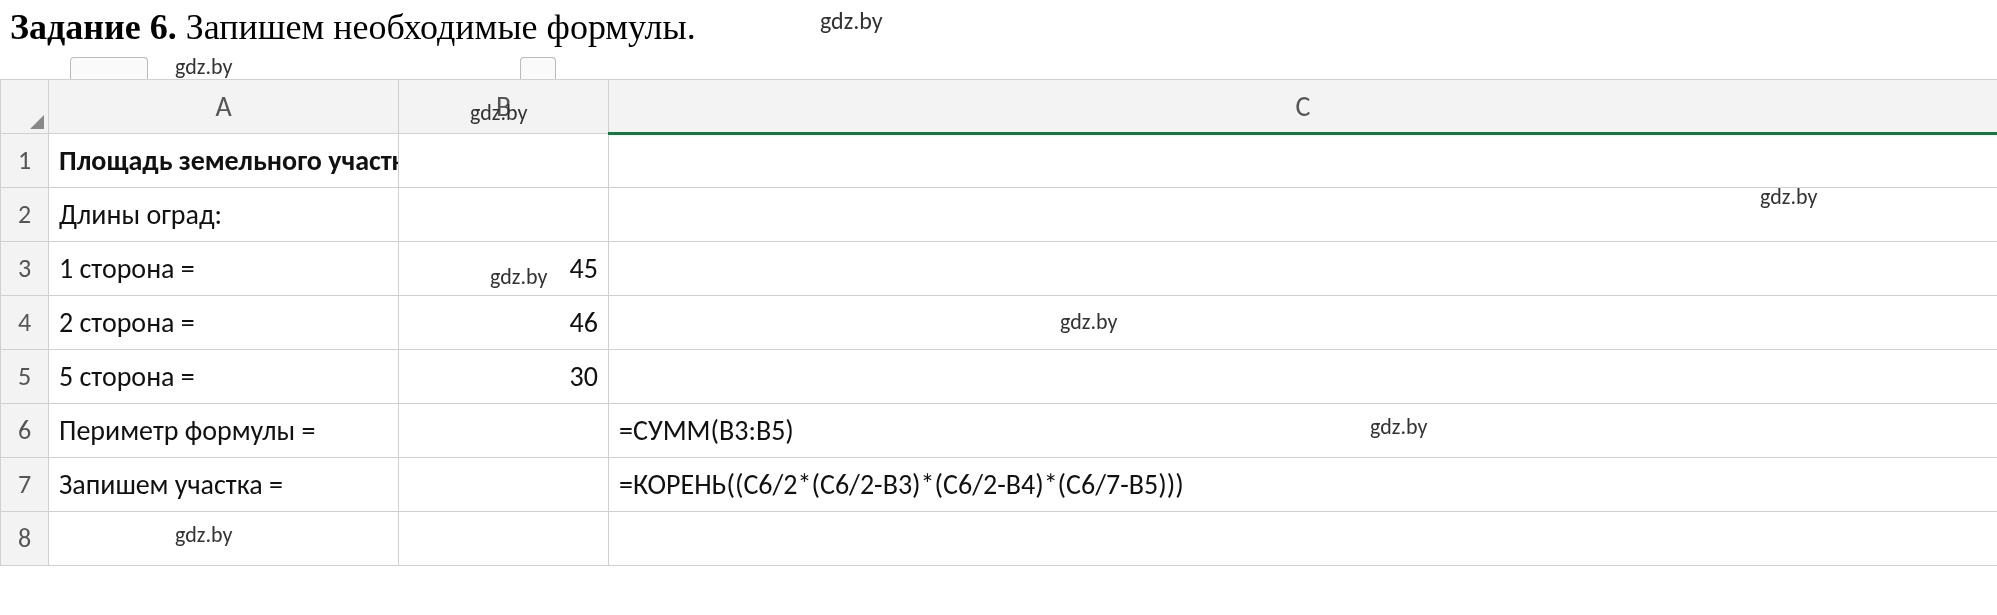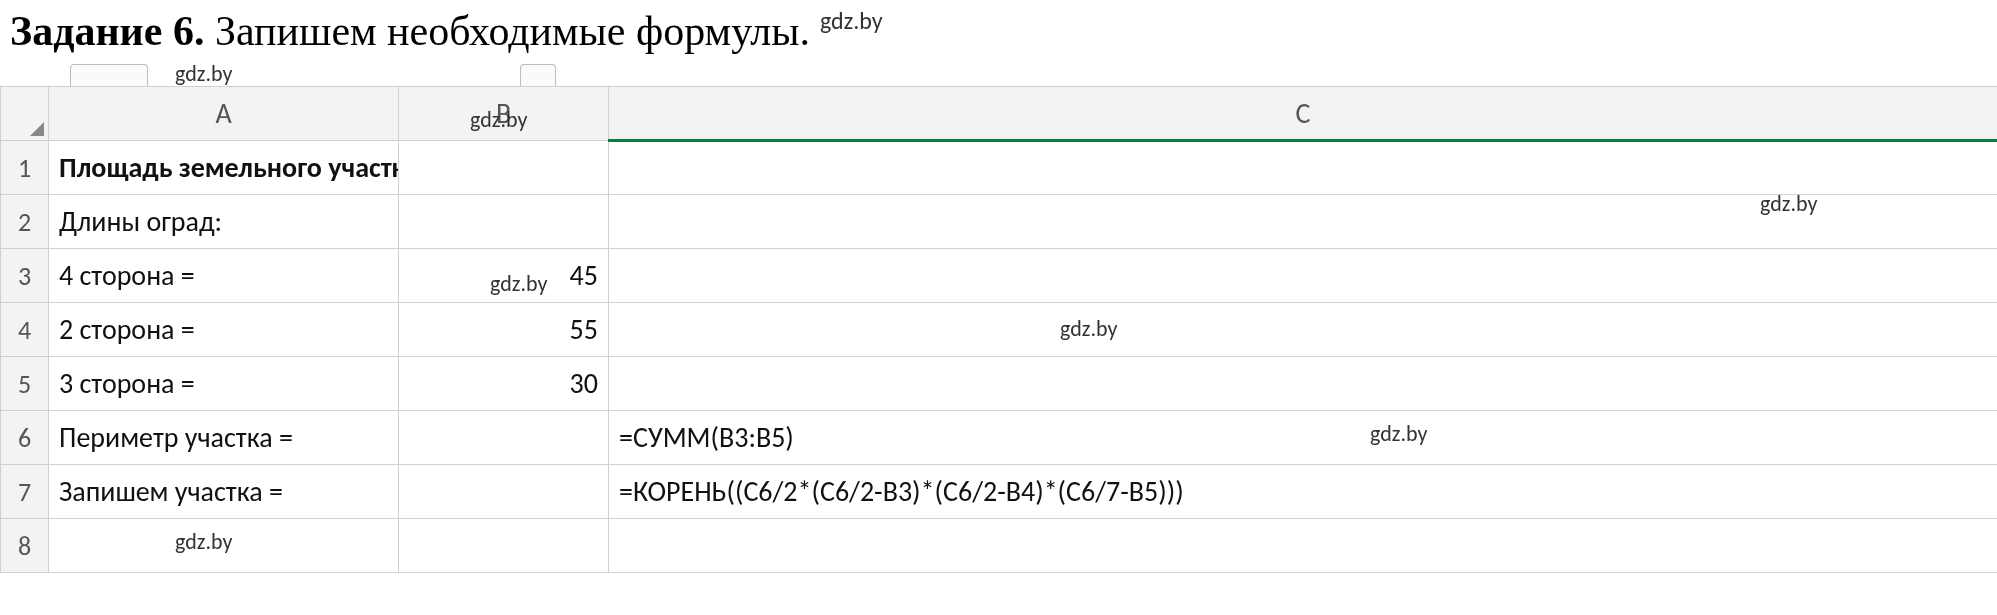--- a/index.html
+++ b/index.html
@@ -9,21 +9,21 @@
     }
     body {
       font-family: "Times New Roman", Georgia, serif;
       background: #fff;
       font-size: 28px;
       color: #000;
       width: 1997px;
     }
     .task-header {
       padding: 6px 10px 4px 10px;
-      font-size: 42px;
+      font-size: 36px;
       line-height: 1.2;
     }
     .task-label {
       font-weight: bold;
     }
     .watermark-top-right {
       position: absolute;
       top: 6px;
       left: 820px;
       font-family: Calibri, Arial, sans-serif;
@@ -172,39 +172,39 @@
         <td></td>
       </tr>
       <tr>
         <th class="rownum">2</th>
         <td>Длины оград:</td>
         <td></td>
         <td></td>
       </tr>
       <tr>
         <th class="rownum">3</th>
-        <td>4 сторона =</td>
+        <td>1 сторона =</td>
         <td class="colB">45</td>
         <td></td>
       </tr>
       <tr>
         <th class="rownum">4</th>
         <td>2 сторона =</td>
-        <td class="colB">55</td>
+        <td class="colB">46</td>
         <td></td>
       </tr>
       <tr>
         <th class="rownum">5</th>
-        <td>3 сторона =</td>
+        <td>5 сторона =</td>
         <td class="colB">30</td>
         <td></td>
       </tr>
       <tr>
         <th class="rownum">6</th>
-        <td>Периметр участка =</td>
+        <td>Периметр формулы =</td>
         <td></td>
         <td>=СУММ(B3:B5)</td>
       </tr>
       <tr>
         <th class="rownum">7</th>
         <td>Запишем участка =</td>
         <td></td>
         <td>=КОРЕНЬ((C6/2*(C6/2-B3)*(C6/2-B4)*(C6/7-B5)))</td>
       </tr>
       <tr class="last-row">

